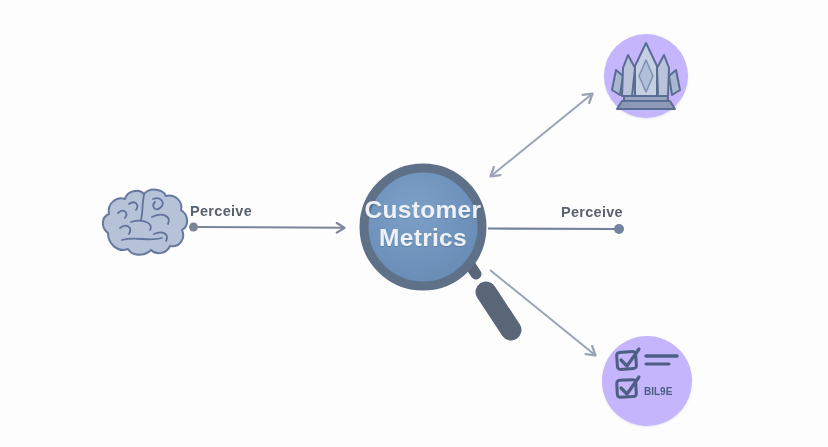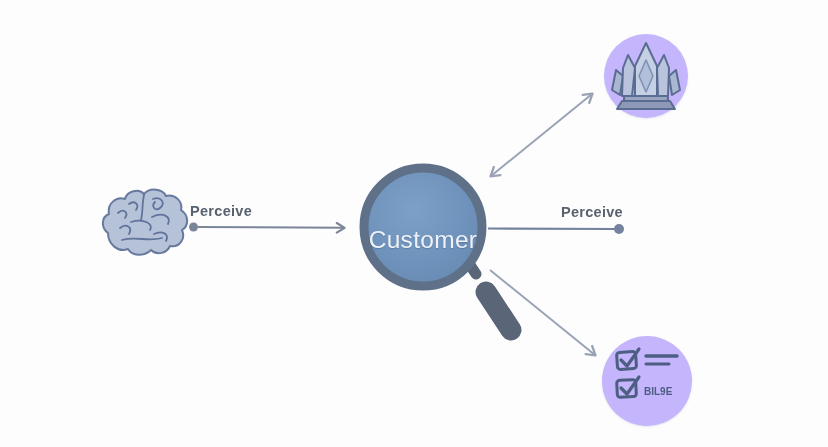--- a/index.html
+++ b/index.html
@@ -22,26 +22,25 @@
     display:flex;align-items:center;justify-content:center;
   }
   .badge svg{display:block;}
   .icon-wrap{position:absolute;}
   .title-block{
     position:absolute;
     left:343px;top:196px;width:160px;
     text-align:center;
     color:#eef2f8;
     font-size:24.5px;
-    font-weight:normal;
+    font-weight:bold;
     letter-spacing:.3px;
     line-height:28px;
     text-shadow:0 1px 1px rgba(40,60,90,.25);
     user-select:none;
-    margin-top:30px;
   }
   .title-block span{display:block;}
   .edge-label{
     position:absolute;
     font-size:14.5px;
     font-weight:600;
     letter-spacing:.3px;
     color:#59626f;
     user-select:none;
   }
@@ -137,18 +136,19 @@
         <path d="M44,28 L67,28" stroke-width="3"></path>
         <rect x="15" y="44" width="19" height="17" rx="3" stroke-width="3" transform="rotate(-3 24 52)"></rect>
         <path d="M19,52 L25,58 L37,41" stroke-width="3.2"></path>
       </g>
       <text x="42" y="59" font-size="10" font-weight="bold" fill="#4d5e82">BIL9E</text>
     </svg>
   </div>
 
   <div class="title-block">
     <span>Customer</span>
+    <span>Metrics</span>
   </div>
 
   <div class="edge-label label-perceive">Perceive</div>
   <div class="edge-label label-predict">Perceive</div>
 
 </div>
 
 </body></html>

